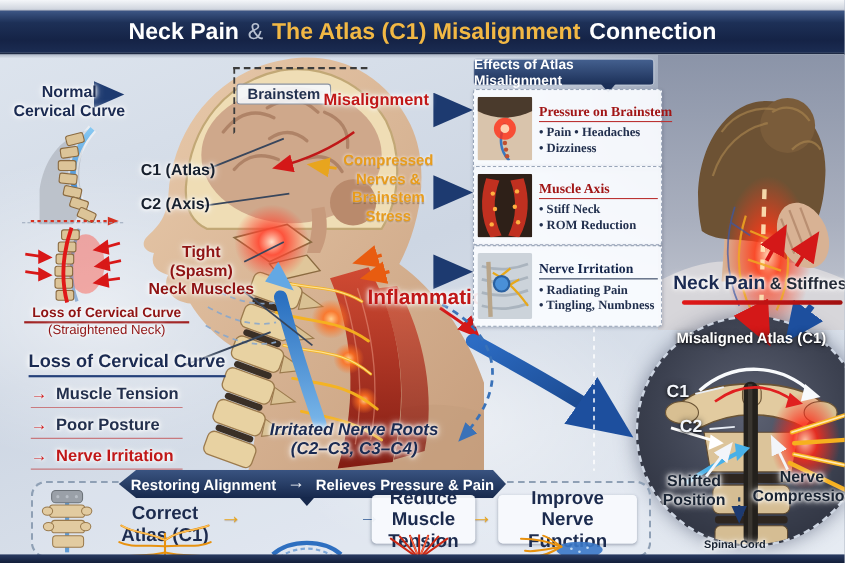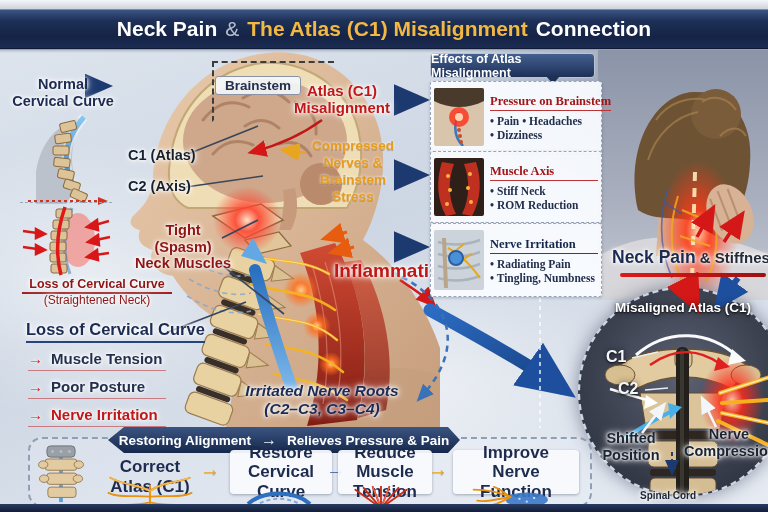--- a/index.html
+++ b/index.html
@@ -420,21 +420,20 @@
 
   <div class="abs lbl navy halo ctr" style="left:8px;top:76px;width:110px;font-size:14.5px;">
     <div>Normal</div>
     <div>Cervical Curve</div>
   </div>
 
   <div class="abs bs-box"></div>
   <div class="abs bs-pill">Brainstem</div>
 
   <div class="abs lbl red halo ctr" style="left:286px;top:82px;width:112px;font-size:15px;">
-    <div>Atlas (C1)</div>
     <div>Misalignment</div>
   </div>
 
   <div class="abs lbl halo" style="left:128px;top:147px;font-size:14.5px;color:#17202e;">C1 (Atlas)</div>
   <div class="abs lbl halo" style="left:128px;top:178px;font-size:14.5px;color:#17202e;">C2 (Axis)</div>
 
   <div class="abs lbl gold-t ctr" style="left:298px;top:138px;width:110px;font-size:13.5px;line-height:1.25;">
     <div>Compressed</div>
     <div>Nerves &amp;</div>
     <div>Brainstem Stress</div>
@@ -596,23 +595,20 @@
         <path d="M46,30 C62,34 76,32 86,34"></path>
     </g>
     <g stroke="#ffc868" stroke-width="1" fill="none">
         <path d="M46,18 C30,10 18,12 4,4"></path>
         <path d="M46,18 C60,8 72,10 88,4"></path>
       </g>
   </svg>
 
   <span class="abs step-arrow a-gold" style="left:200px;top:458px;"></span>
 
-  <div class="abs step-panel" style="left:230px;top:450px;width:94px;height:40px;">
-    <div class="step-label">Restore Cervical Curve</div>
-  </div>
   <svg class="abs" style="left:244px;top:488px;" width="70" height="20" viewBox="0 0 70 20">
     <path d="M4,16 C20,2 50,2 66,16" fill="none" stroke="#2e6fc0" stroke-width="4"></path>
     <path d="M10,19 C24,8 46,8 60,19" fill="none" stroke="#7fa8d8" stroke-width="2" stroke-dasharray="4 3"></path>
   </svg>
 
   <span class="abs step-arrow a-navy" style="left:326px;top:458px;"></span>
 
   <div class="abs step-panel" style="left:338px;top:450px;width:86px;height:40px;">
     <div class="step-label">Reduce Muscle Tension</div>
   </div>

